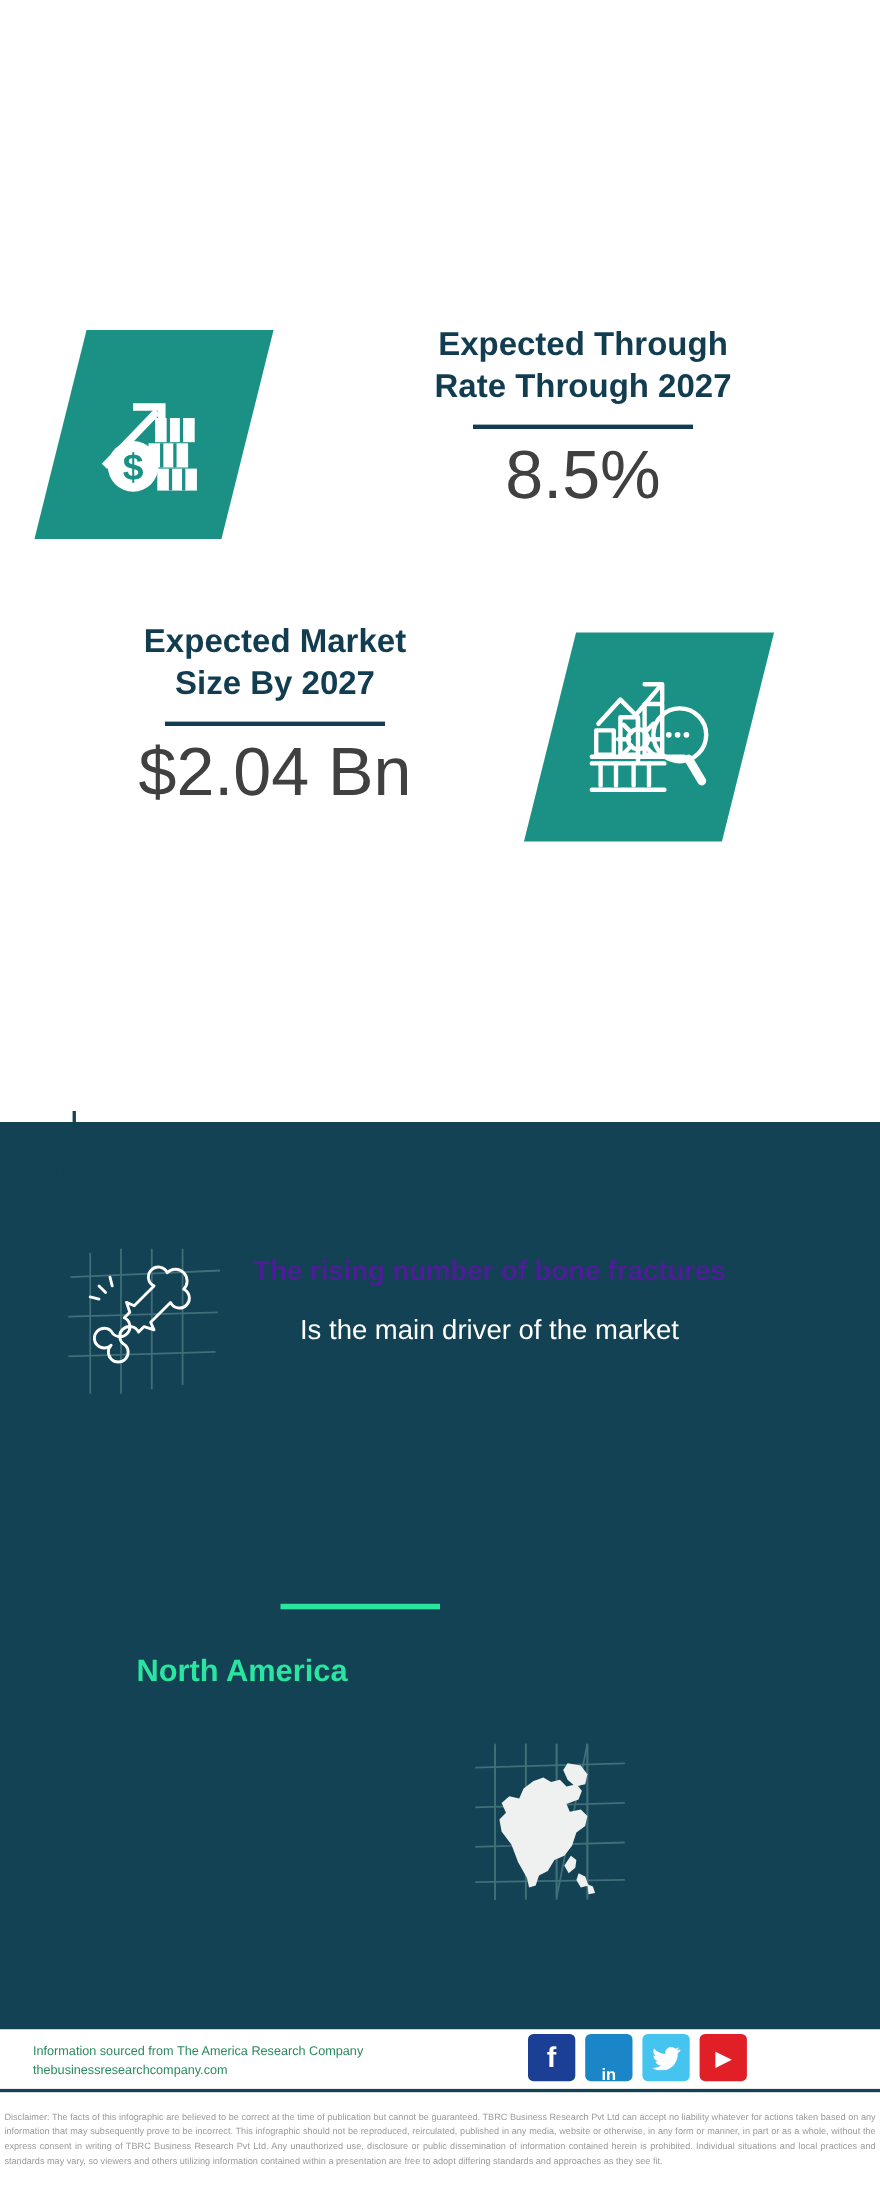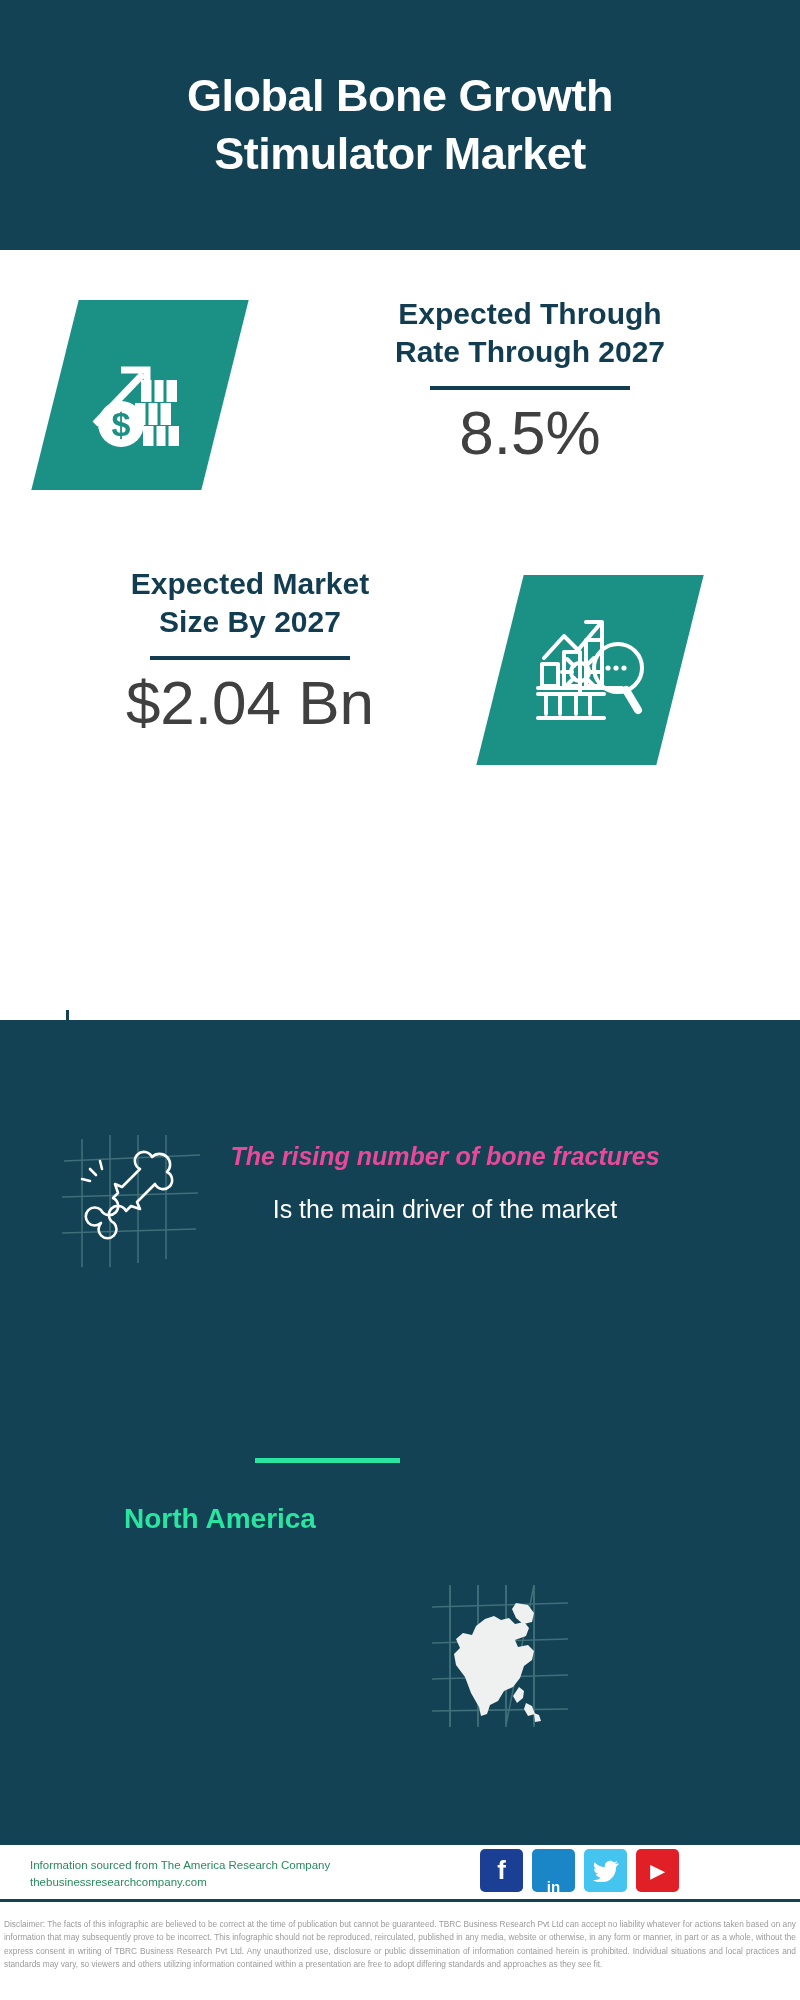--- a/index.html
+++ b/index.html
@@ -79,21 +79,21 @@
     overflow:hidden;
   }
 
   .grid-icon { position:absolute; }
   .grid-icon svg { display:block; }
 
   .driver {
     position:absolute; left:230px; top:1140px; width:430px; text-align:center;
   }
   .driver-head {
-    color:#ec4899; font-size:25px; font-weight:bold; line-height:1.3;font-style:italic;
+    color:#4c1d95; font-size:25px; font-weight:bold; line-height:1.3;
   }
   .driver-sub {
     color:#ffffff; font-size:25px; font-weight:normal; line-height:1.3;
     margin-top:20px;
   }
 
   .rule-mint {
     position:absolute; left:255px; top:1458px;
     width:145px; height:5px; background:#2ae5a0;
   }
@@ -146,23 +146,20 @@
     color:#9b9b9b; font-size:8.3px; line-height:1.62;
     text-align:justify;
     margin-top:12px;
   }
 </style>
 </head>
 <body>
 
 <div class="page">
 
-  <div class="header">
-    <div class="header-title">Global Bone Growth Stimulator Market</div>
-  </div>
 
   <div class="stat1">
     <div class="para-icon icon1">
       <svg width="110" height="110" viewBox="0 0 110 110">
         <g fill="none" stroke="#ffffff" stroke-width="7">
           <path d="M10 84 L58 34"></path>
           <path d="M36 30 L62 30 L62 56" stroke-linejoin="miter"></path>
         </g>
         <g fill="#ffffff">
           <rect x="56" y="40" width="36" height="22"></rect>

